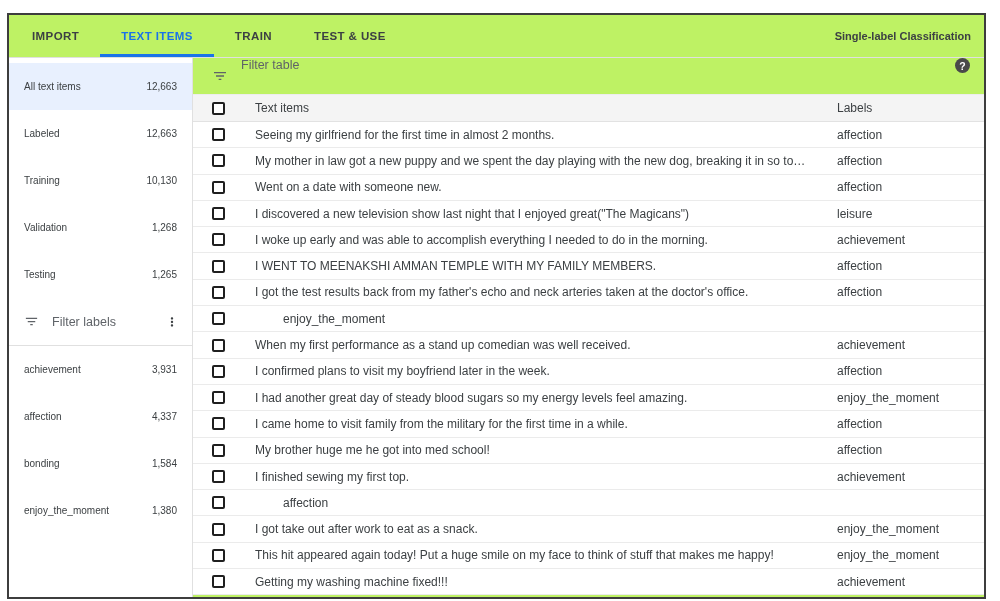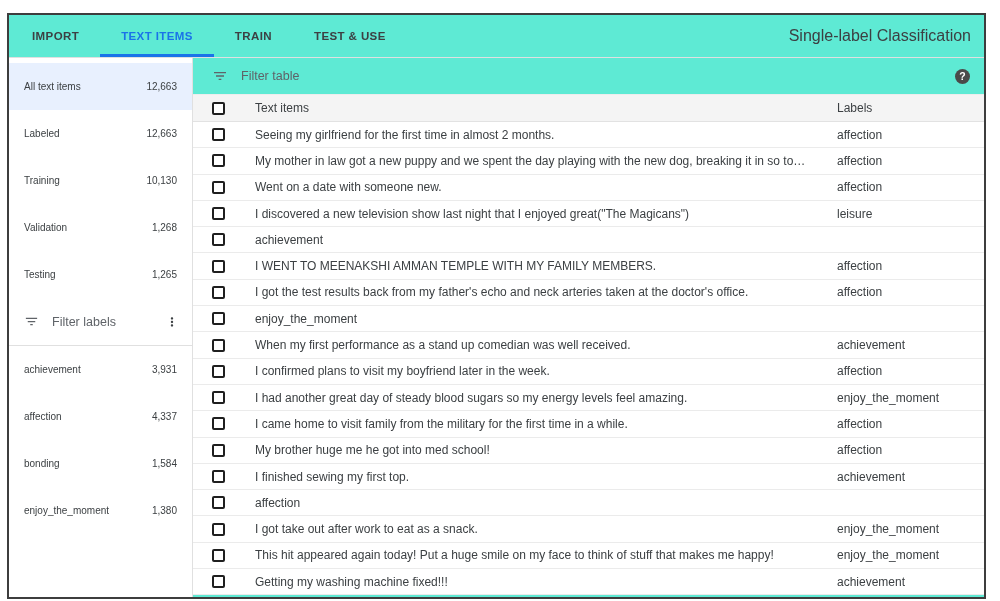--- a/index.html
+++ b/index.html
@@ -7,21 +7,21 @@
     width: 1000px; height: 601px;
     background: #ffffff;
     font-family: "Liberation Sans", "DejaVu Sans", sans-serif;
     position: relative;
     overflow: hidden;
   }
   .frame {
     position: absolute; left: 7px; top: 13px;
     width: 979px; height: 586px;
     border: 2px solid #3d3d3d;
-    background: #5eead4;
+    background: #bef264;
     overflow: hidden;
     display: flex; flex-direction: column;
   }
   
   .tabbar {
     height: 43px; flex: none;
     display: flex; align-items: stretch;
     border-bottom: 1px solid #e0e0e0;
     padding-left: 2px;
   }
@@ -31,21 +31,21 @@
     padding: 3px 21px 0 21px;
     font-size: 11.5px; font-weight: 700; letter-spacing: .4px;
     color: #3c4043; cursor: pointer;
     border-bottom: 3px solid transparent;
     white-space: nowrap;
   }
   .tab.active { color: #1a73e8; border-bottom-color: #1a73e8; }
   .mode {
     margin-left: auto; align-self: center;
     padding-right: 13px;
-    font-size: 16px; font-weight: 400; color: #3c4043;
+    font-size: 11px; font-weight: 700; color: #3c4043;
     white-space: nowrap;
   }
   
   .content { flex: 1; display: flex; min-height: 0; }
   
   .sidebar {
     width: 184px; flex: none;
     border-right: 1px solid #e0e0e0;
     padding-top: 5px;
     overflow: hidden;
@@ -68,21 +68,21 @@
     cursor: pointer;
   }
   .filter-labels .ph { margin-left: 13px; }
   .filter-labels .more { margin-left: auto; display: flex; }
   .side-divider { border-bottom: 1px solid #e0e0e0; }
   .icon { display: inline-flex; align-items: center; }
   
   .main { flex: 1; display: flex; flex-direction: column; min-width: 0; }
   .filter-row {
     height: 37px; flex: none;
-    display: flex; align-items: center;
+    display: flex; 
     padding: 0 14px 0 19px;
     font-size: 12.5px; color: #5f6368;
     border-bottom: 1px solid #ededed;
   }
   .filter-row .ph { margin-left: 13px; }
   .help {
     margin-left: auto;
     width: 15px; height: 15px; border-radius: 50%;
     background: #4a4a4a; color: #ffffff;
     font-size: 10.5px; font-weight: 700;
@@ -107,21 +107,21 @@
   .cb {
     width: 13px; height: 13px;
     border: 2px solid #1f1f1f; border-radius: 2px;
     background: #ffffff; display: inline-block; cursor: pointer;
   }
   .text-cell {
     flex: 1; min-width: 0;
     white-space: nowrap; overflow: hidden;
     padding-right: 12px;
   }
-  .label-cell { width: 147px; flex: none; white-space: nowrap; overflow: hidden; }
+  .label-cell { width: 147px; flex: none; white-space: nowrap; overflow: hidden; margin-left: 28px; }
 </style>
 </head>
 <body>
 
 <div class="frame">
 
   <div class="tabbar">
     <div class="tabs">
         <div class="tab">
     <span>IMPORT</span>
@@ -243,20 +243,21 @@
     <span class="cb-cell">
       <span class="cb"></span>
     </span>
     <span class="text-cell">I discovered a new television show last night that I enjoyed great("The Magicans")</span>
     <span class="label-cell">leisure</span>
   </div>
           <div class="trow">
     <span class="cb-cell">
       <span class="cb"></span>
     </span>
+    <span class="text-cell">I woke up early and was able to accomplish everything I needed to do in the morning.</span>
     <span class="label-cell">achievement</span>
   </div>
           <div class="trow">
     <span class="cb-cell">
       <span class="cb"></span>
     </span>
     <span class="text-cell">I WENT TO MEENAKSHI AMMAN TEMPLE WITH MY FAMILY MEMBERS.</span>
     <span class="label-cell">affection</span>
   </div>
           <div class="trow">

